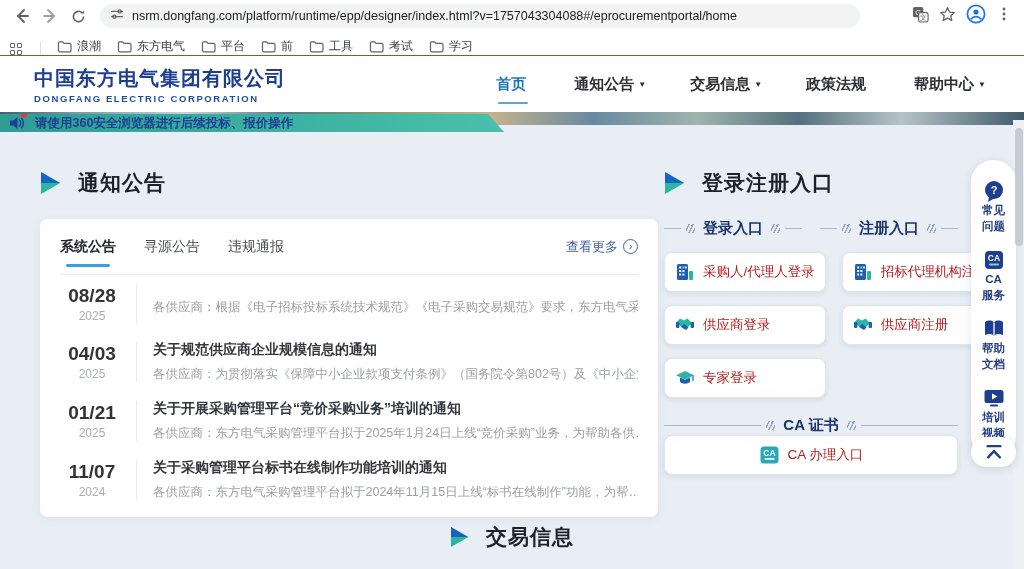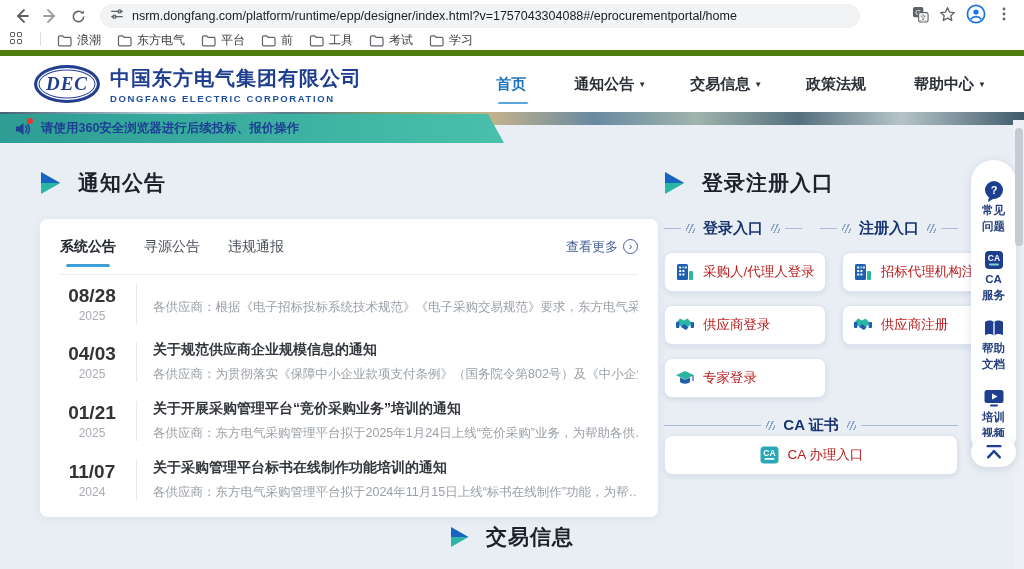--- a/index.html
+++ b/index.html
@@ -6,21 +6,21 @@
   html,body { width:1024px; height:569px; overflow:hidden; font-family:"Liberation Sans","DejaVu Sans",sans-serif; }
   body { background:#e9eef4; position:relative; }
 
   
   .toolbar { height:32px; background:#ffffff; display:flex; align-items:center; padding:0 10px; gap:4px; }
   .nav-ico { width:24px; height:24px; display:flex; align-items:center; justify-content:center; color:#5f6368; font-size:16px; border-radius:50%; }
   .nav-ico.dim { color:#9aa0a6; }
   .omnibox { flex:1; max-width:760px; height:24px; background:#f1f3f4; border-radius:13px; display:flex; align-items:center; padding:8px 10px; gap:8px; margin:0 6px; }
   .omnibox .url { font-size:12.5px; color:#202124; white-space:nowrap; overflow:hidden; }
   .toolbar-right { display:flex; align-items:center; gap:10px; margin-left:auto; padding-right:2px; }
-  .bookmarks { height:24px; background:#ffffff; display:flex; align-items:flex-start; padding:0 10px; gap:16px; border-bottom:6px solid #4d7c0f; }
+  .bookmarks { height:24px; background:#ffffff; display:flex; align-items:flex-end; padding:0 10px; gap:16px; border-bottom:1px solid #4d7c0f; }
   .bm { display:flex; align-items:center; gap:5px; font-size:12px; color:#3c4043; }
   .appgrid { display:grid; grid-template-columns:5px 5px; grid-gap:2px; margin-right:2px; }
   .appgrid i { width:5px; height:5px; border:1.5px solid #5f6368; border-radius:1px; display:block; }
   .bm-sep { width:1px; height:14px; background:#dadce0; }
 
   
   .site-header { height:56px; background:#fff; display:flex; align-items:center; padding:0 38px 0 34px; }
   .logo-wrap { display:flex; align-items:center; gap:10px; }
   .dec-oval { width:66px; height:38px; border:3px solid #233e91; border-radius:50%; display:flex; align-items:center; justify-content:center; box-shadow:inset 0 0 0 1.5px #fff, inset 0 0 0 2.5px #233e91; }
   .dec-oval span { font-family:"Liberation Serif","DejaVu Serif",serif; font-style:italic; font-weight:bold; font-size:19px; color:#233e91; letter-spacing:1px; }
@@ -29,21 +29,21 @@
   .co-en { font-size:9.5px; font-weight:bold; color:#1e4f9f; letter-spacing:1.6px; margin-top:1px; }
   .main-nav { margin-left:auto; display:flex; align-items:center; gap:44px; }
   .nav-item { font-size:15px; font-weight:bold; color:#2b2f36; display:flex; align-items:center; gap:4px; cursor:pointer; position:relative; padding:6px 0; }
   .nav-item .caret { font-size:8px; color:#2b2f36; }
   .nav-item.active { color:#1c75bc; }
   .nav-item.active::after { content:""; position:absolute; left:2px; right:2px; bottom:-4px; height:2px; background:#57a8dc; border-radius:1px; }
 
   
   .banner-area { position:relative; height:13px; }
   .photo-strip { height:13px; width:100%; background:linear-gradient(90deg,#456272 0%,#7f9aa8 8%,#c3d3da 18%,#5a7a88 28%,#87a06b 38%,#c3b28c 48%,#6889a0 58%,#9fb4ab 68%,#55707e 78%,#b6c4c9 88%,#3f5a6a 100%); }
-  .ribbon { position:absolute; top:2px; left:0; width:504px; height:29px; background:linear-gradient(90deg,#2e9d95,#49c0ab); clip-path:polygon(0 0, calc(100% - 16px) 0, 100% 100%, 0 100%); display:flex; align-items:center; padding:0 14px; gap:9px; z-index:5; }
+  .ribbon { position:absolute; top:2px; left:0; width:504px; height:18px; background:linear-gradient(90deg,#2e9d95,#49c0ab); clip-path:polygon(0 0, calc(100% - 16px) 0, 100% 100%, 0 100%); display:flex; align-items:center; padding:0 8px; gap:9px; z-index:5; }
   .ribbon-text { font-size:12.5px; font-weight:bold; color:#1d3f94; }
   .spk { position:relative; width:18px; height:16px; }
   .spk .dot { position:absolute; top:-3px; right:-1px; width:6px; height:6px; border-radius:50%; background:#e23b2e; }
 
   
   .main { position:relative; width:100%; height:424px; }
   .col-left { position:absolute; left:40px; top:0; width:618px; }
   .col-right { position:absolute; left:664px; top:0; width:294px; }
 
   .sec-head { display:flex; align-items:center; gap:14px; margin-top:44px; margin-bottom:22px; }
@@ -200,23 +200,20 @@
   <span class="bm">
     <svg width="15" height="13" viewBox="0 0 16 14">
         <path d="M1.5 3.5c0-.8.6-1.5 1.5-1.5h3l1.5 1.7h6c.9 0 1.5.7 1.5 1.5v6c0 .8-.6 1.5-1.5 1.5H3c-.9 0-1.5-.7-1.5-1.5z" fill="none" stroke="#5f6368" stroke-width="1.3"></path>
       </svg>
     <span>学习</span>
   </span>
 </div>
 
 <div class="site-header">
   <div class="logo-wrap">
-    <div class="dec-oval">
-        <span>DEC</span>
-      </div>
     <div class="co-names">
       <span class="co-cn">中国东方电气集团有限公司</span>
       <span class="co-en">DONGFANG ELECTRIC CORPORATION</span>
     </div>
   </div>
   <div class="main-nav">
     <div class="nav-item active">
         <span>首页</span>
         <span class="caret"></span>
       </div>

